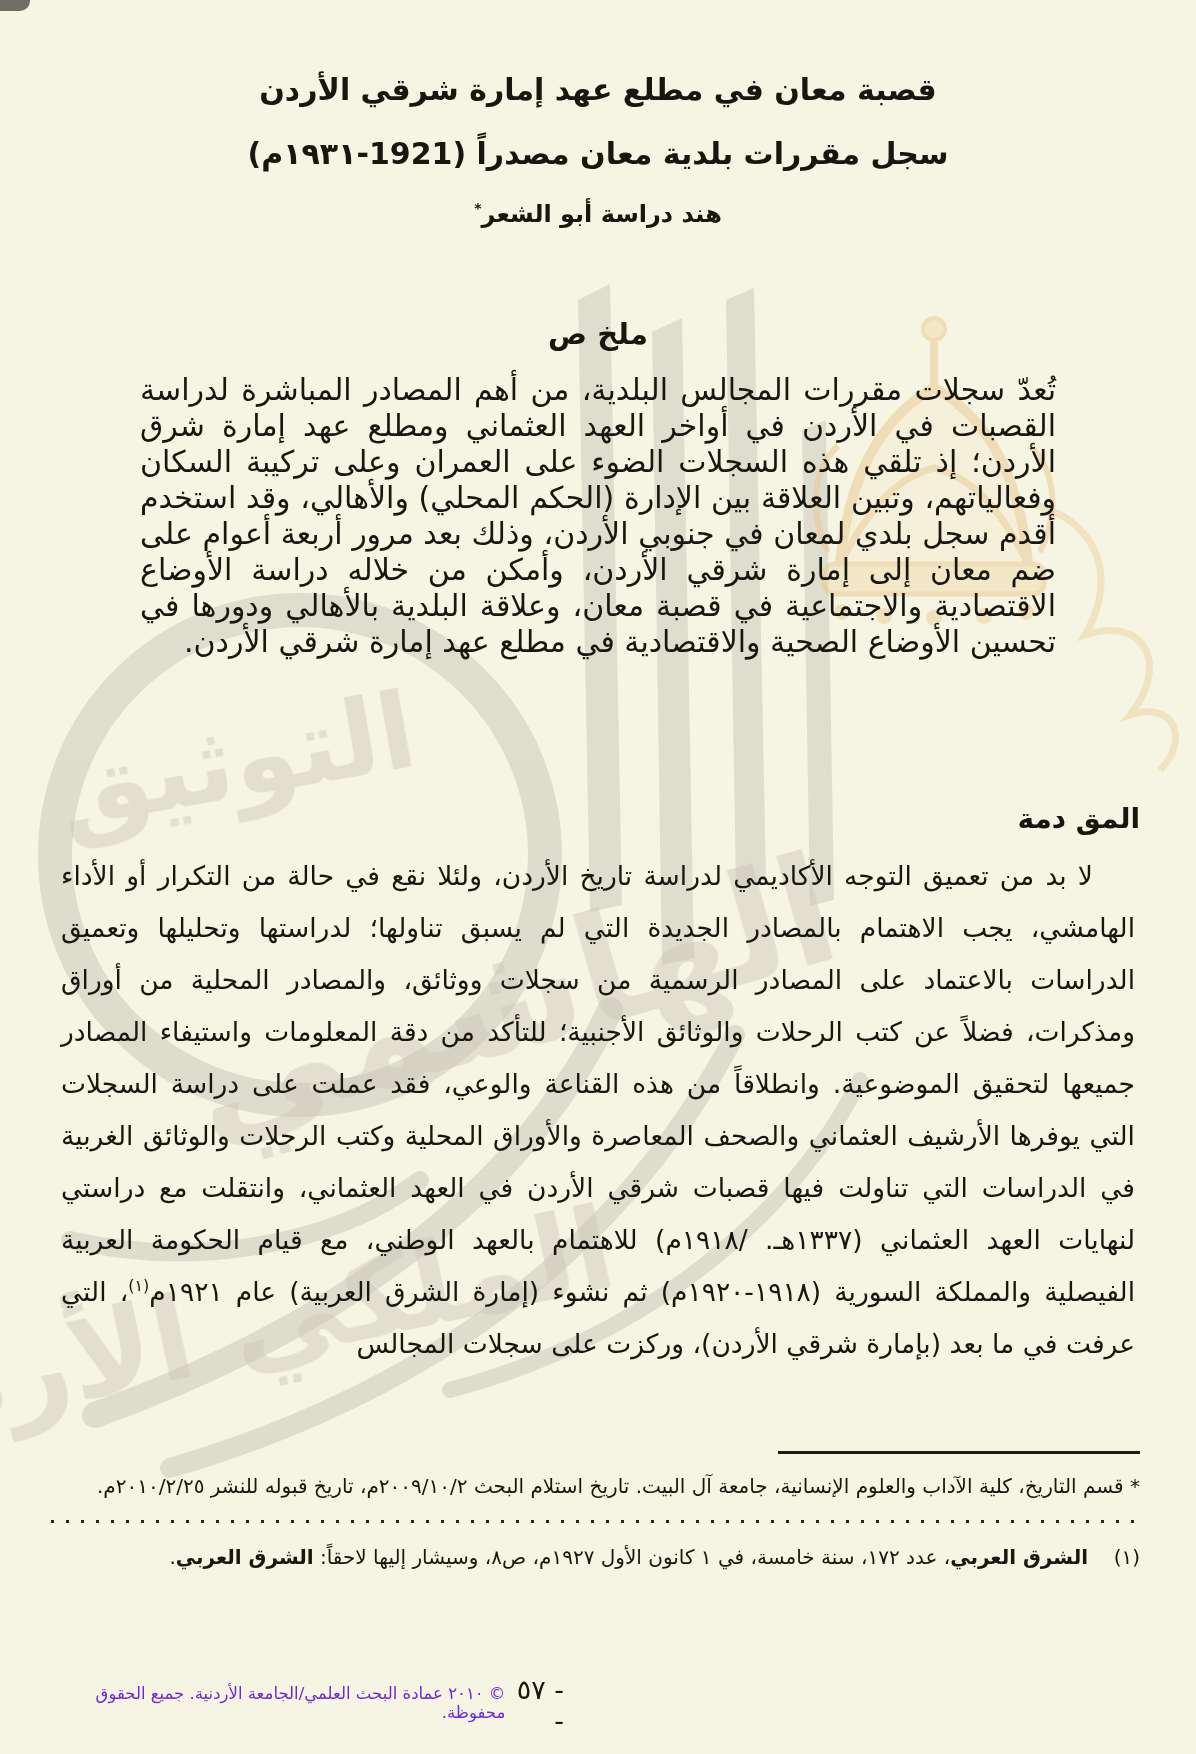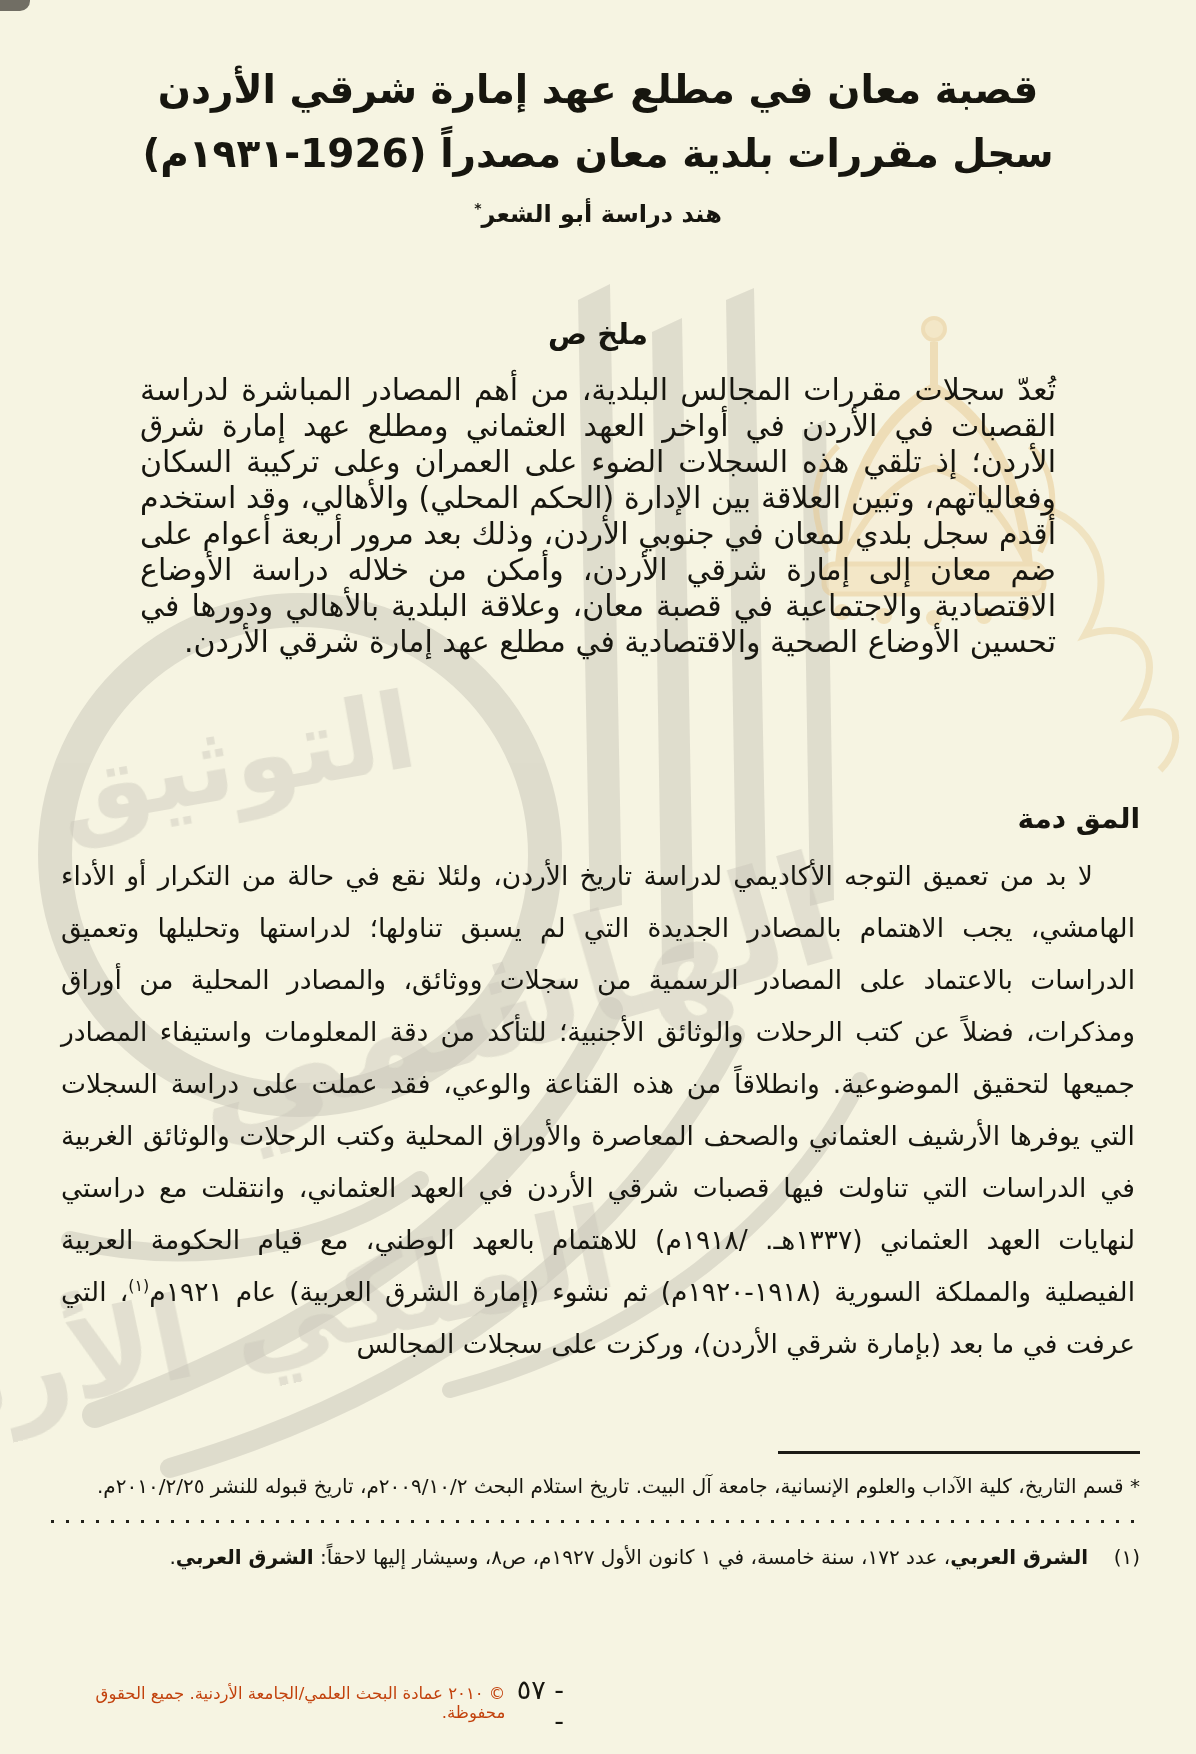--- a/index.html
+++ b/index.html
@@ -10,21 +10,21 @@
     font-family:"DejaVu Sans",sans-serif;
     color:#17160f;
     direction:rtl;
     overflow:hidden;
   }
   .watermark{position:absolute;top:0;left:0;width:1196px;height:1754px;z-index:1;pointer-events:none;}
   .scan-mark{position:absolute;top:0;left:0;width:30px;height:11px;background:#44423a;border-radius:0 0 10px 0;opacity:.75;z-index:3;}
   .content{position:relative;z-index:2;padding:58px 56px 0 56px;}
 
   .hdr{text-align:center;}
-  .title{margin:0;font-size:39px;line-height:64px;font-weight:bold;}
+  .title{margin:0;font-size:30px;line-height:64px;font-weight:bold;}
   .author{margin-top:14px;font-size:24px;font-weight:bold;}
   .author sup{font-size:14px;}
 
   .abstract{margin:84px 84px 16px 84px;}
   .abs-heading{margin:0 0 16px 0;text-align:center;font-size:29px;font-weight:bold;line-height:44px;}
   .abs-body{margin:0;font-size:30px;line-height:36px;text-align:justify;text-justify:inter-word;}
   .keywords{margin:6px 0 0 0;font-size:22px;line-height:36px;text-align:justify;text-align-last:center;text-justify:inter-word;}
   .keywords .kw-label{font-weight:bold;}
 
   .intro{margin-top:138px;}
@@ -35,21 +35,21 @@
   .fn-area{position:absolute;top:1451px;right:56px;left:50px;z-index:2;}
   .fn-rule{width:362px;height:3px;background:#1c1b16;margin:0 0 0 auto;}
   .fn-star{margin:12px 0 0 0;font-size:20px;line-height:40px;text-align:justify;text-justify:inter-word;padding-right:34px;text-indent:-34px;}
   .dotted-sep{margin-top:12px;height:7px;background-image:radial-gradient(circle,#23221c 1.7px,rgba(0,0,0,0) 2px);background-size:15px 7px;background-repeat:repeat-x;background-position:right center;}
   .fn-one{margin:12px 0 0 0;display:flex;align-items:flex-start;font-size:20px;line-height:40px;}
   .fn-one .fn-marker{flex:0 0 52px;}
   .fn-one .fn-text{flex:1;text-align:justify;text-justify:inter-word;}
   .bold{font-weight:bold;}
 
   .pagefoot{position:absolute;bottom:18px;left:78px;width:486px;z-index:2;display:flex;direction:ltr;justify-content:space-between;align-items:baseline;}
-  .copyright{direction:rtl;font-size:16.5px;color:#c2410c;}
+  .copyright{direction:rtl;font-size:16.5px;color:#6d28d9;}
   .pagenum{direction:rtl;font-size:27px;letter-spacing:2px;}
 </style>
 </head>
 <body>
 
 <div class="page">
 
   <svg class="watermark" viewBox="0 0 1196 1754" aria-hidden="true">
 
     <g stroke="#c8c5b8" fill="none" opacity="0.5" stroke-linecap="round">
@@ -88,21 +88,21 @@
     </g>
     <path d="M1035 505 C1095 520 1120 575 1085 635 C1145 615 1170 665 1130 715 C1175 700 1190 740 1160 770" stroke="#ead2a0" stroke-width="7" fill="none" opacity="0.5"></path>
   </svg>
 
   <div class="scan-mark"></div>
 
   <div class="content">
 
     <header class="hdr">
       <h1 class="title">قصبة معان في مطلع عهد إمارة شرقي الأردن</h1>
-      <h1 class="title">سجل مقررات بلدية معان مصدراً (1926-١٩٣١م)</h1>
+      <h1 class="title">سجل مقررات بلدية معان مصدراً (1921-١٩٣١م)</h1>
       <div class="author"><span>هند دراسة أبو الشعر</span><sup>*</sup></div>
     </header>
 
     <section class="abstract">
       <h2 class="abs-heading">ملخ ص</h2>
       <p class="abs-body">تُعدّ سجلات مقررات المجالس البلدية، من أهم المصادر المباشرة لدراسة القصبات في الأردن في أواخر العهد العثماني ومطلع عهد إمارة شرق الأردن؛ إذ تلقي هذه السجلات الضوء على العمران وعلى تركيبة السكان وفعالياتهم، وتبين العلاقة بين الإدارة (الحكم المحلي) والأهالي، وقد استخدم أقدم سجل بلدي لمعان في جنوبي الأردن، وذلك بعد مرور أربعة أعوام على ضم معان إلى إمارة شرقي الأردن، وأمكن من خلاله دراسة الأوضاع الاقتصادية والاجتماعية في قصبة معان، وعلاقة البلدية بالأهالي ودورها في تحسين الأوضاع الصحية والاقتصادية في مطلع عهد إمارة شرقي الأردن.</p>
     </section>
 
     <section class="intro">
       <h3 class="intro-heading">المق دمة</h3>

